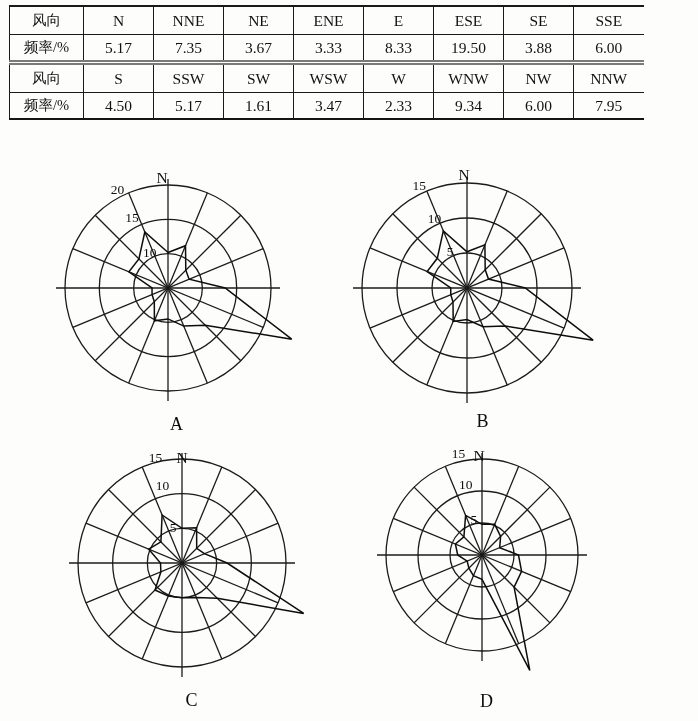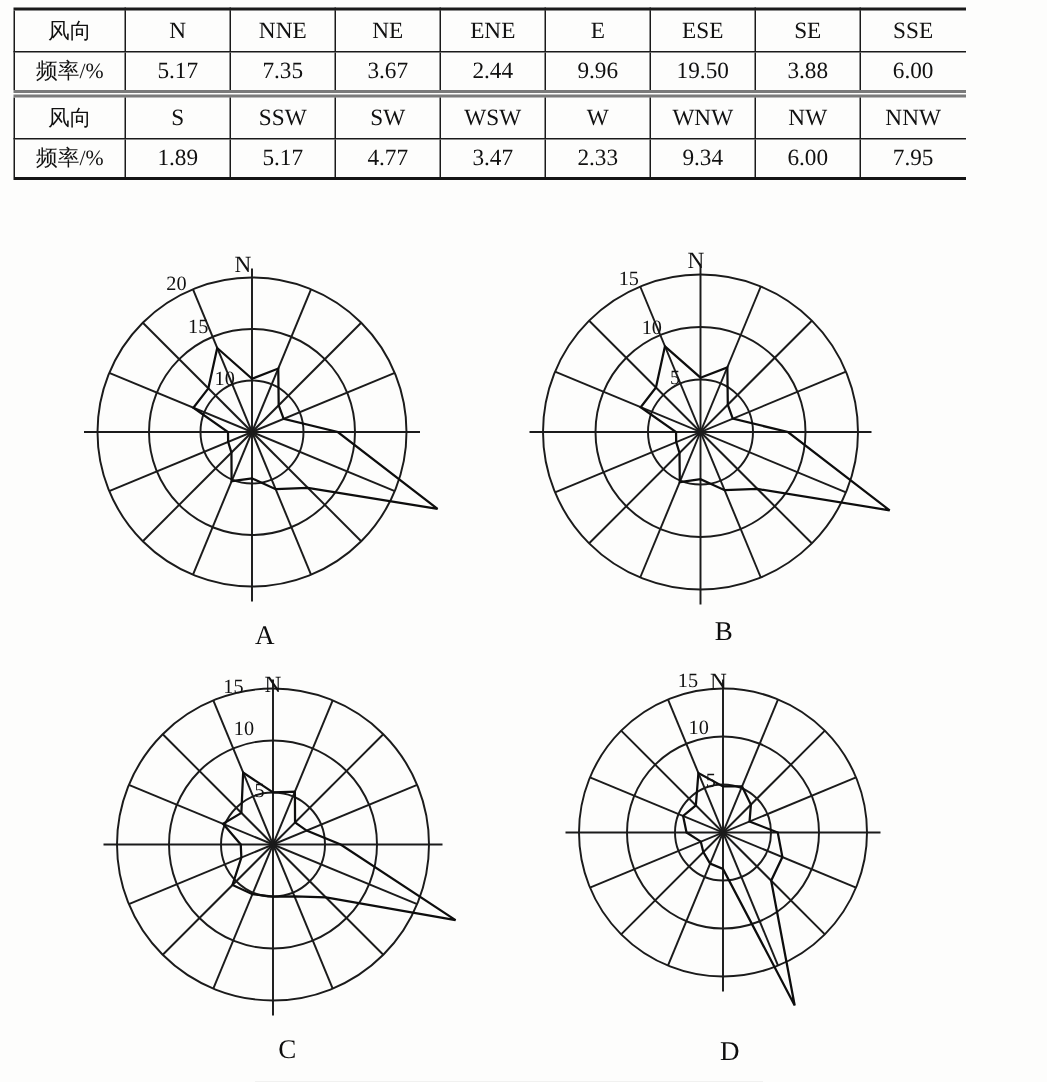--- a/index.html
+++ b/index.html
@@ -61,42 +61,42 @@
         <td>E</td>
         <td>ESE</td>
         <td>SE</td>
         <td>SSE</td>
       </tr>
       <tr class="freq-row freq-g0">
         <th>频率/%</th>
         <td>5.17</td>
         <td>7.35</td>
         <td>3.67</td>
-        <td>2.44</td>
-        <td>9.96</td>
+        <td>3.33</td>
+        <td>8.33</td>
         <td>19.50</td>
         <td>3.88</td>
         <td>6.00</td>
       </tr>
       <tr class="dir-row">
         <th>风向</th>
         <td>S</td>
         <td>SSW</td>
         <td>SW</td>
         <td>WSW</td>
         <td>W</td>
         <td>WNW</td>
         <td>NW</td>
         <td>NNW</td>
       </tr>
       <tr class="freq-row freq-g1">
         <th>频率/%</th>
-        <td>1.89</td>
+        <td>4.50</td>
         <td>5.17</td>
-        <td>4.77</td>
+        <td>1.61</td>
         <td>3.47</td>
         <td>2.33</td>
         <td>9.34</td>
         <td>6.00</td>
         <td>7.95</td>
       </tr>
     </tbody>
   </table>
 
   <svg id="rose-canvas" class="rose-canvas" width="698" height="721">

